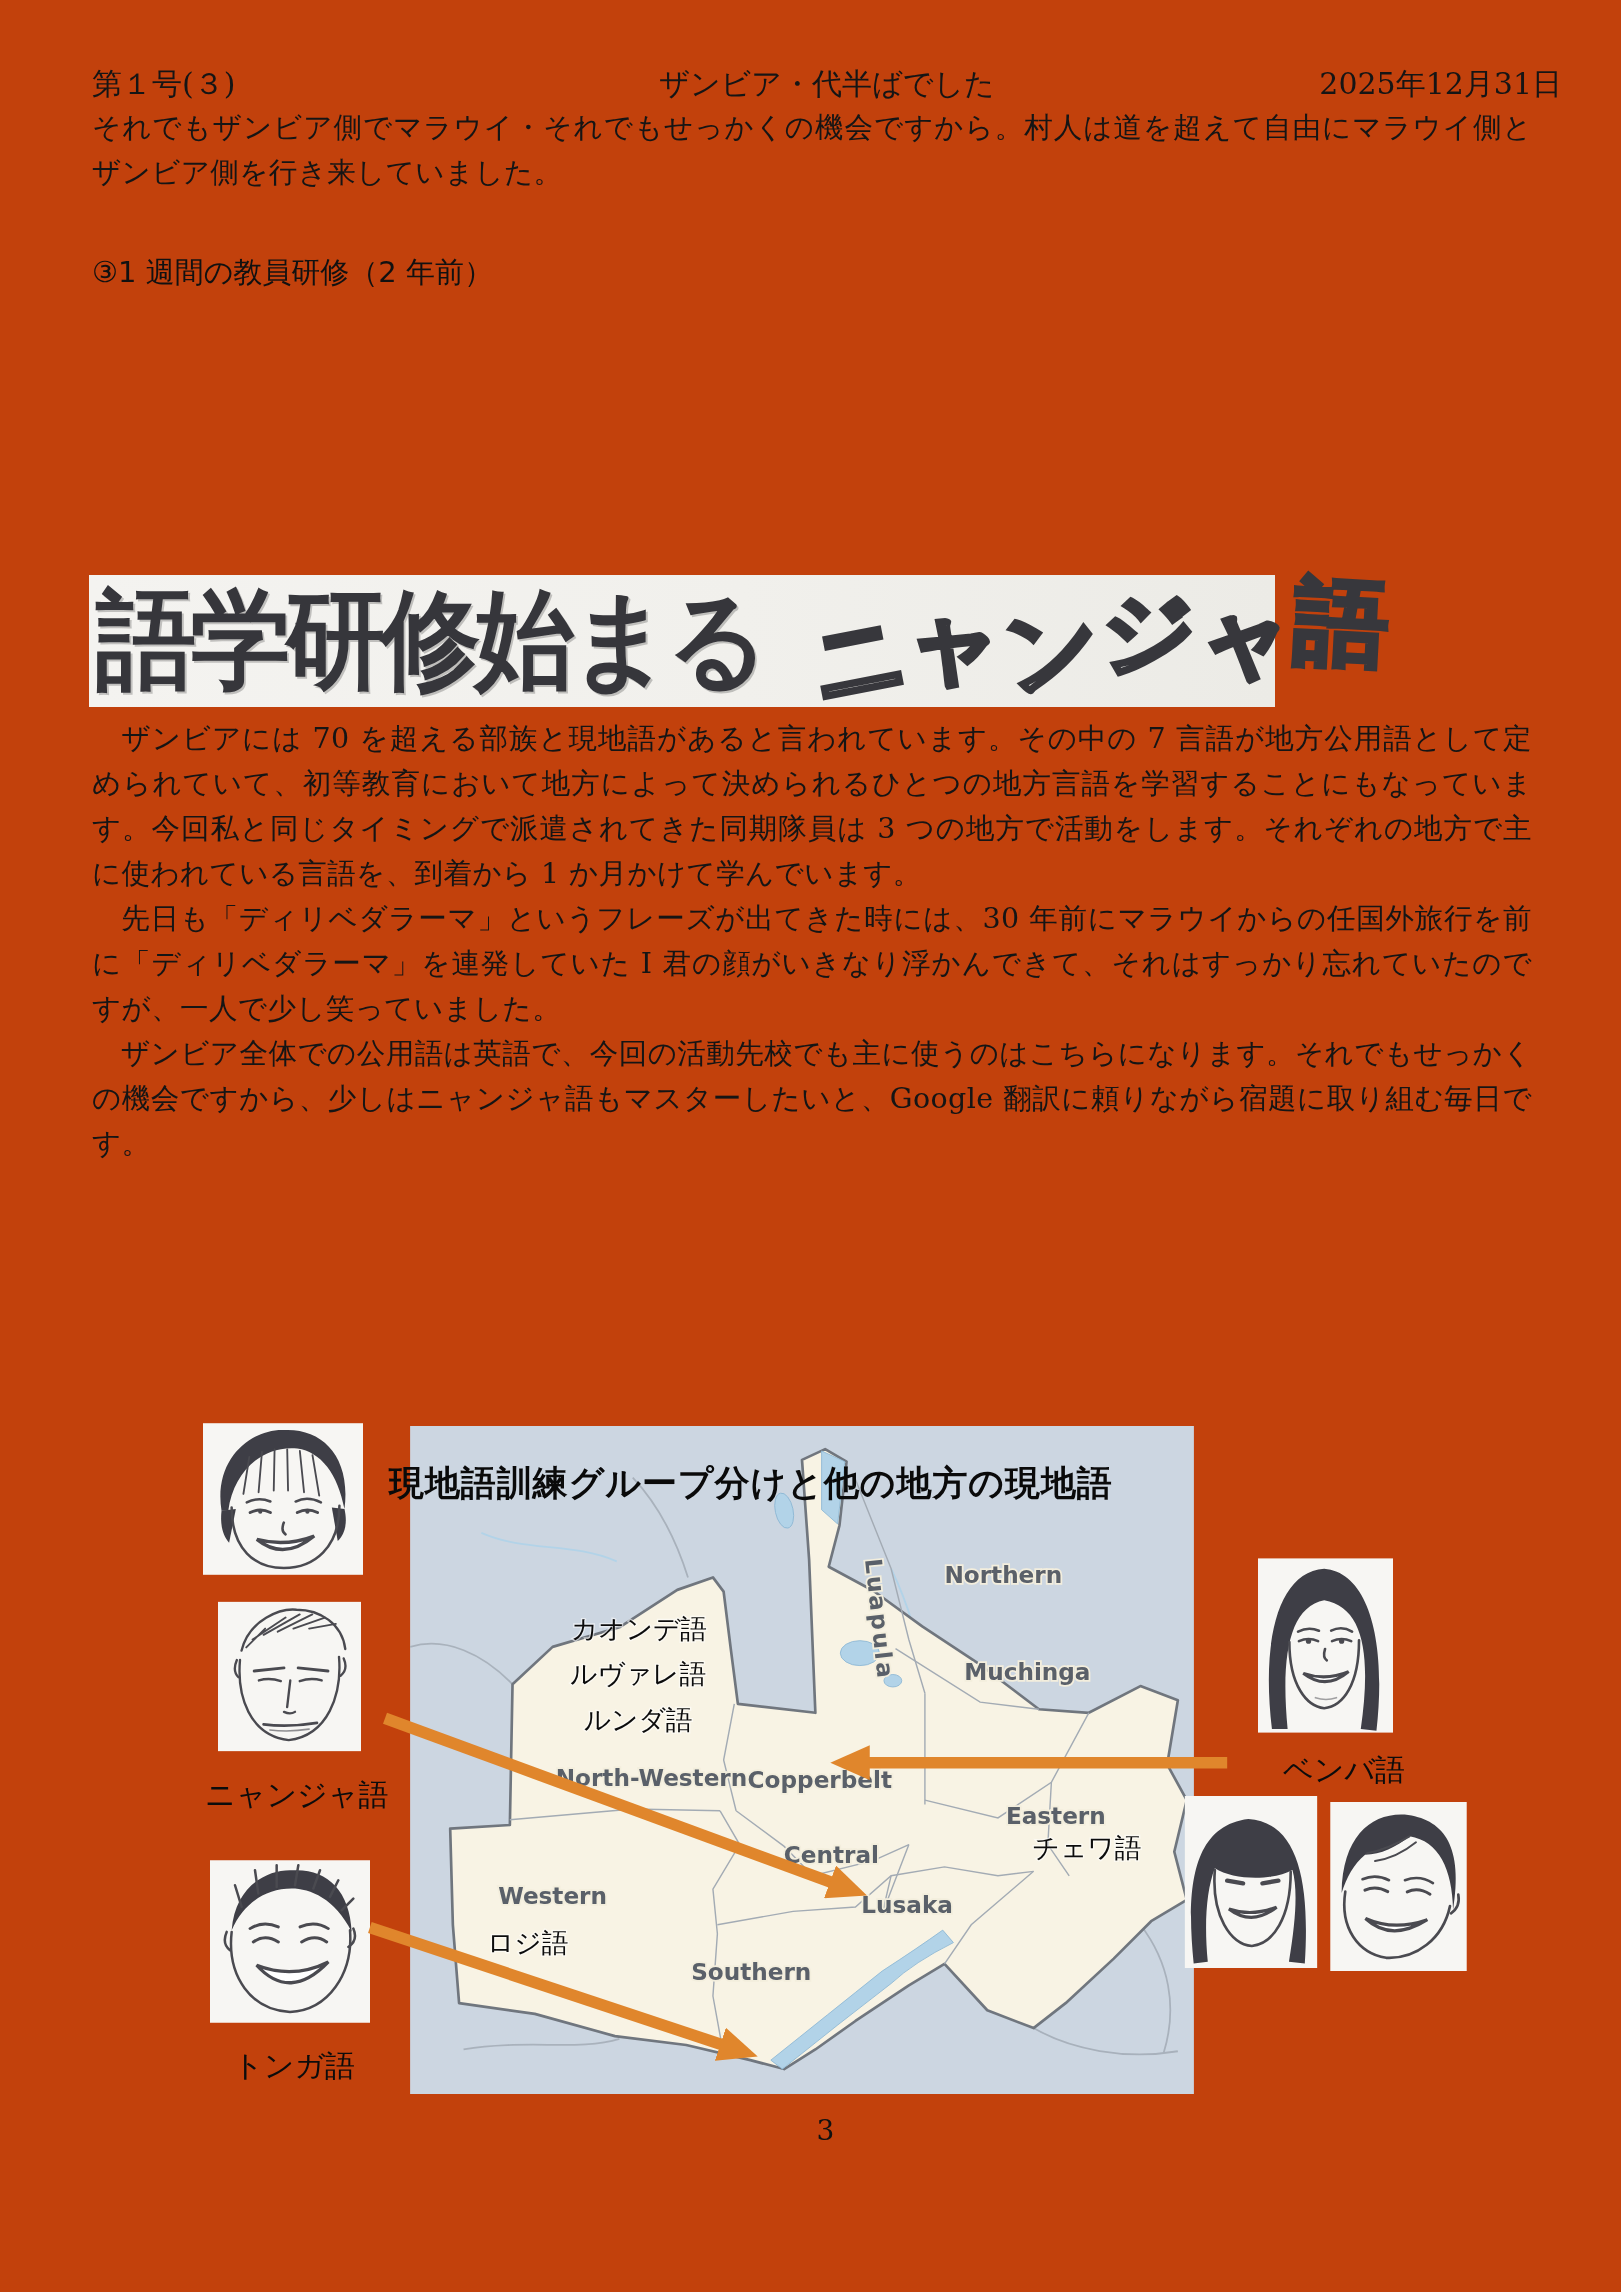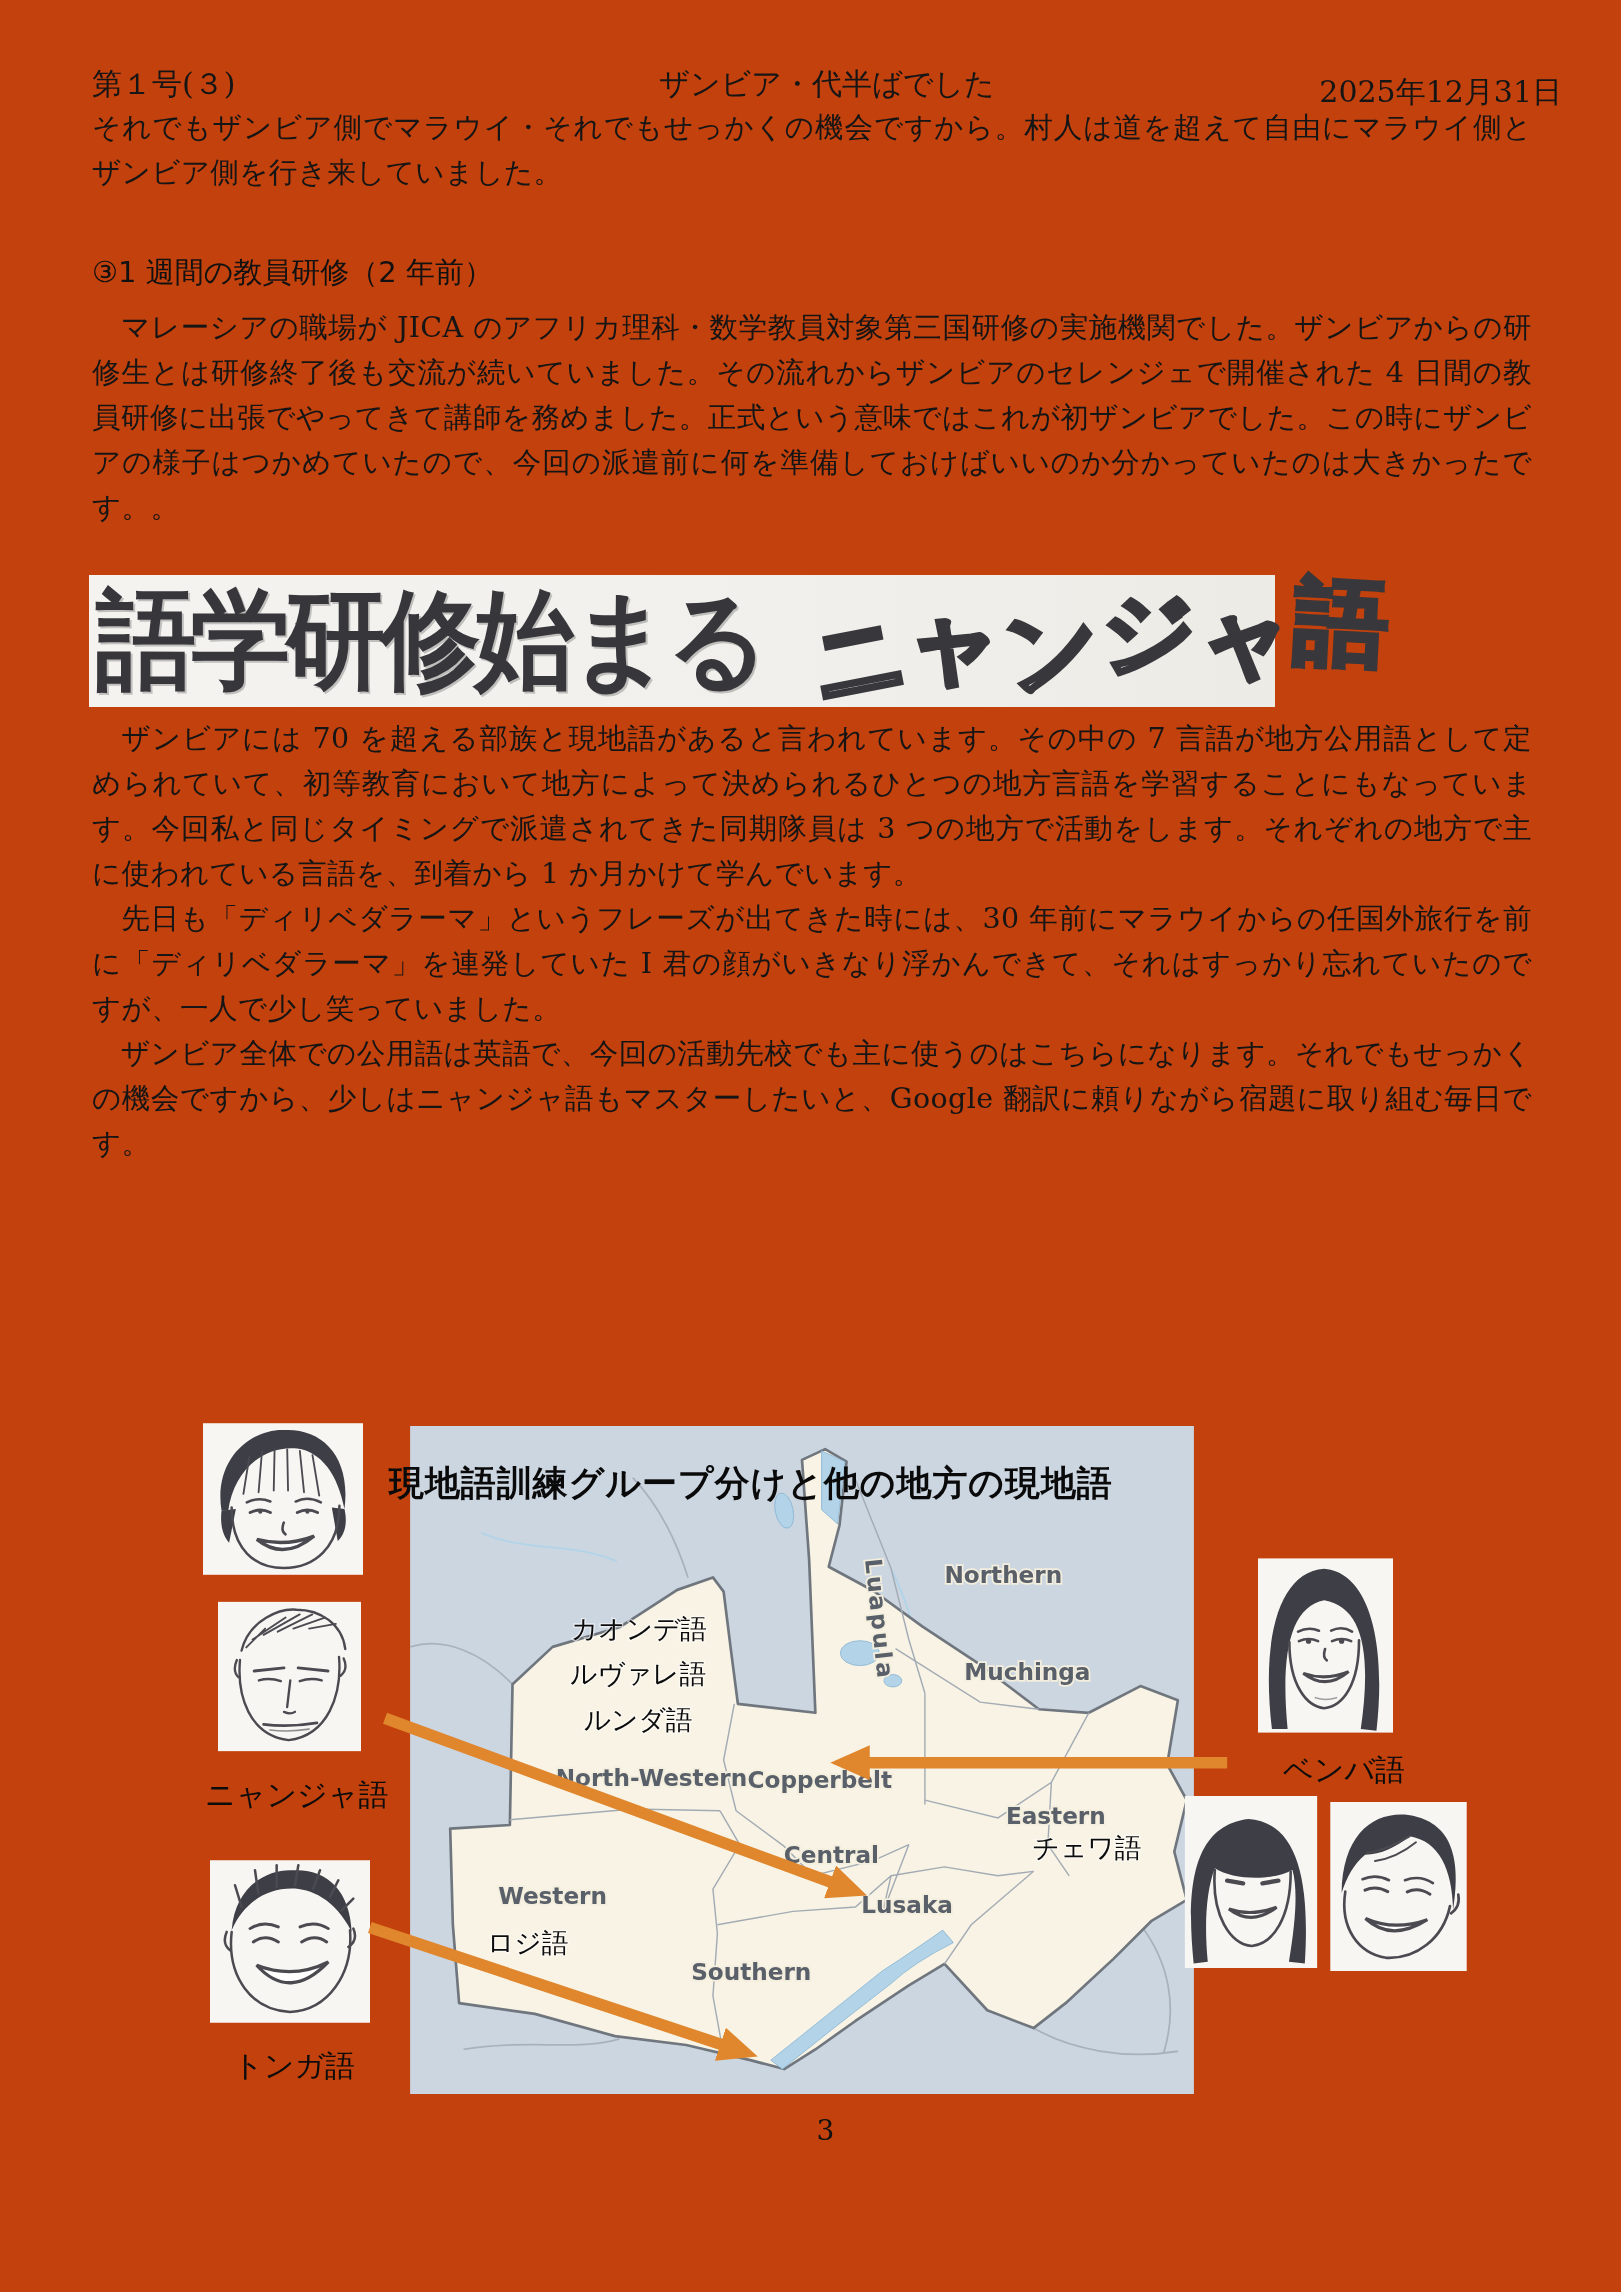--- a/index.html
+++ b/index.html
@@ -8,21 +8,21 @@
     position:relative;width:1622px;height:2293px;background:#c2410c;
     overflow:hidden;
     font-family:"DejaVu Serif","Liberation Serif",serif;
     color:#151515;
     padding-left:29px;
   }
   
   .header-row{position:absolute;left:92px;right:89px;top:64px;height:39px;font-size:30px;}
   .hdr-issue{position:absolute;left:0;top:0;}
   .hdr-title{position:absolute;left:0;right:0;text-align:center;top:0;}
-  .hdr-date{position:absolute;right:0;top:8px;}
+  .hdr-date{position:absolute;right:0;top:0;}
   
   .bodytext{
     position:absolute;left:92px;width:1440px;
     font-size:28.5px;line-height:45px;text-align:justify;text-justify:inter-ideograph;
     letter-spacing:0.4px;
   }
   .bodytext p{margin:0;}
   #intro-para{top:105px;}
   #section3-heading{
     position:absolute;left:92px;top:253px;
@@ -103,21 +103,20 @@
 
   <div class="header-row">
     <span class="hdr-issue">第１号(３)</span>
     <span class="hdr-title">ザンビア・代半ばでした</span>
     <span class="hdr-date">2025年12月31日</span>
   </div>
 
   <div class="bodytext" id="intro-para">それでもザンビア側でマラウイ・それでもせっかくの機会ですから。村人は道を超えて自由にマラウイ側とザンビア側を行き来していました。</div>
 
   <div id="section3-heading">③1 週間の教員研修（2 年前）</div>
-  <div class="bodytext" id="section3-body">　マレーシアの職場が JICA のアフリカ理科・数学教員対象第三国研修の実施機関でした。ザンビアからの研修生とは研修終了後も交流が続いていました。その流れからザンビアのセレンジェで開催された 4 日間の教員研修に出張でやってきて講師を務めました。正式という意味ではこれが初ザンビアでした。この時にザンビアの様子はつかめていたので、今回の派遣前に何を準備しておけばいいのか分かっていたのは大きかったです。。</div>
 
   <div id="banner">
     <span class="banner-main">語学研修始まる</span>
     <span class="banner-sub"><span class="bch">ニ</span><span class="bch">ャ</span><span class="bch">ン</span><span class="bch">ジ</span><span class="bch">ャ</span><span class="bch">語</span></span>
   </div>
 
   <div class="bodytext" id="article-block">
     <p>　ザンビアには 70 を超える部族と現地語があると言われています。その中の 7 言語が地方公用語として定められていて、初等教育において地方によって決められるひとつの地方言語を学習することにもなっています。今回私と同じタイミングで派遣されてきた同期隊員は 3 つの地方で活動をします。それぞれの地方で主に使われている言語を、到着から 1 か月かけて学んでいます。</p>
     <p>　先日も「ディリベダラーマ」というフレーズが出てきた時には、30 年前にマラウイからの任国外旅行を前に「ディリベダラーマ」を連発していた I 君の顔がいきなり浮かんできて、それはすっかり忘れていたのですが、一人で少し笑っていました。</p>
     <p>　ザンビア全体での公用語は英語で、今回の活動先校でも主に使うのはこちらになります。それでもせっかくの機会ですから、少しはニャンジャ語もマスターしたいと、Google 翻訳に頼りながら宿題に取り組む毎日です。</p>

